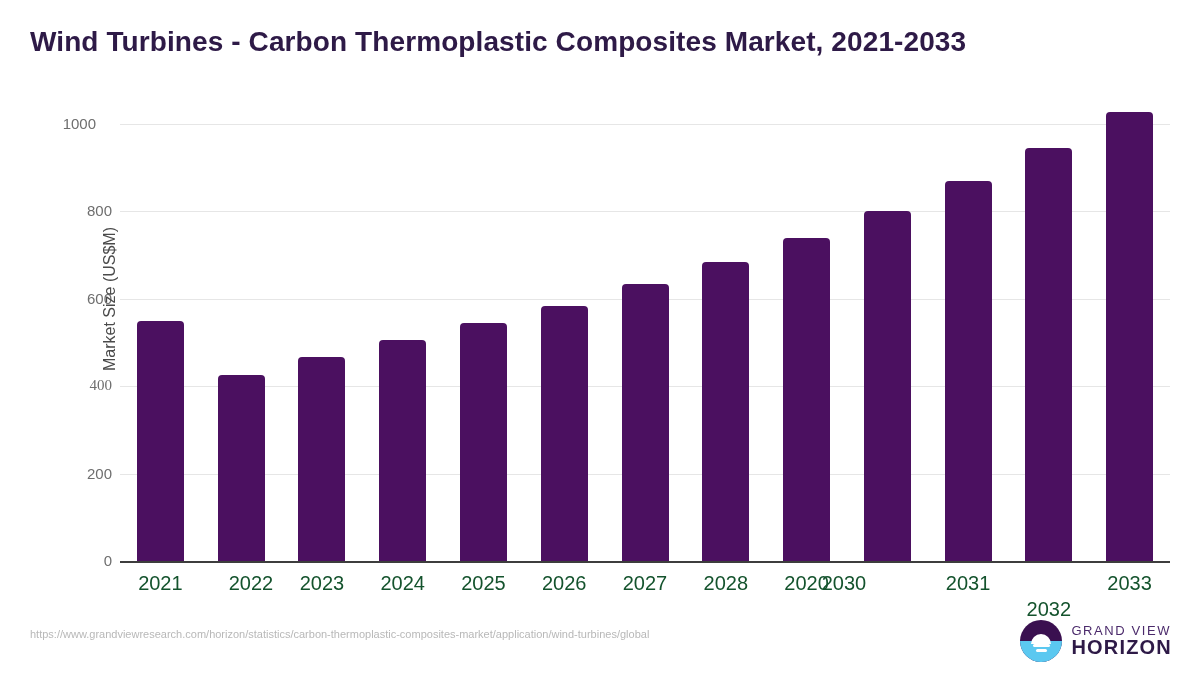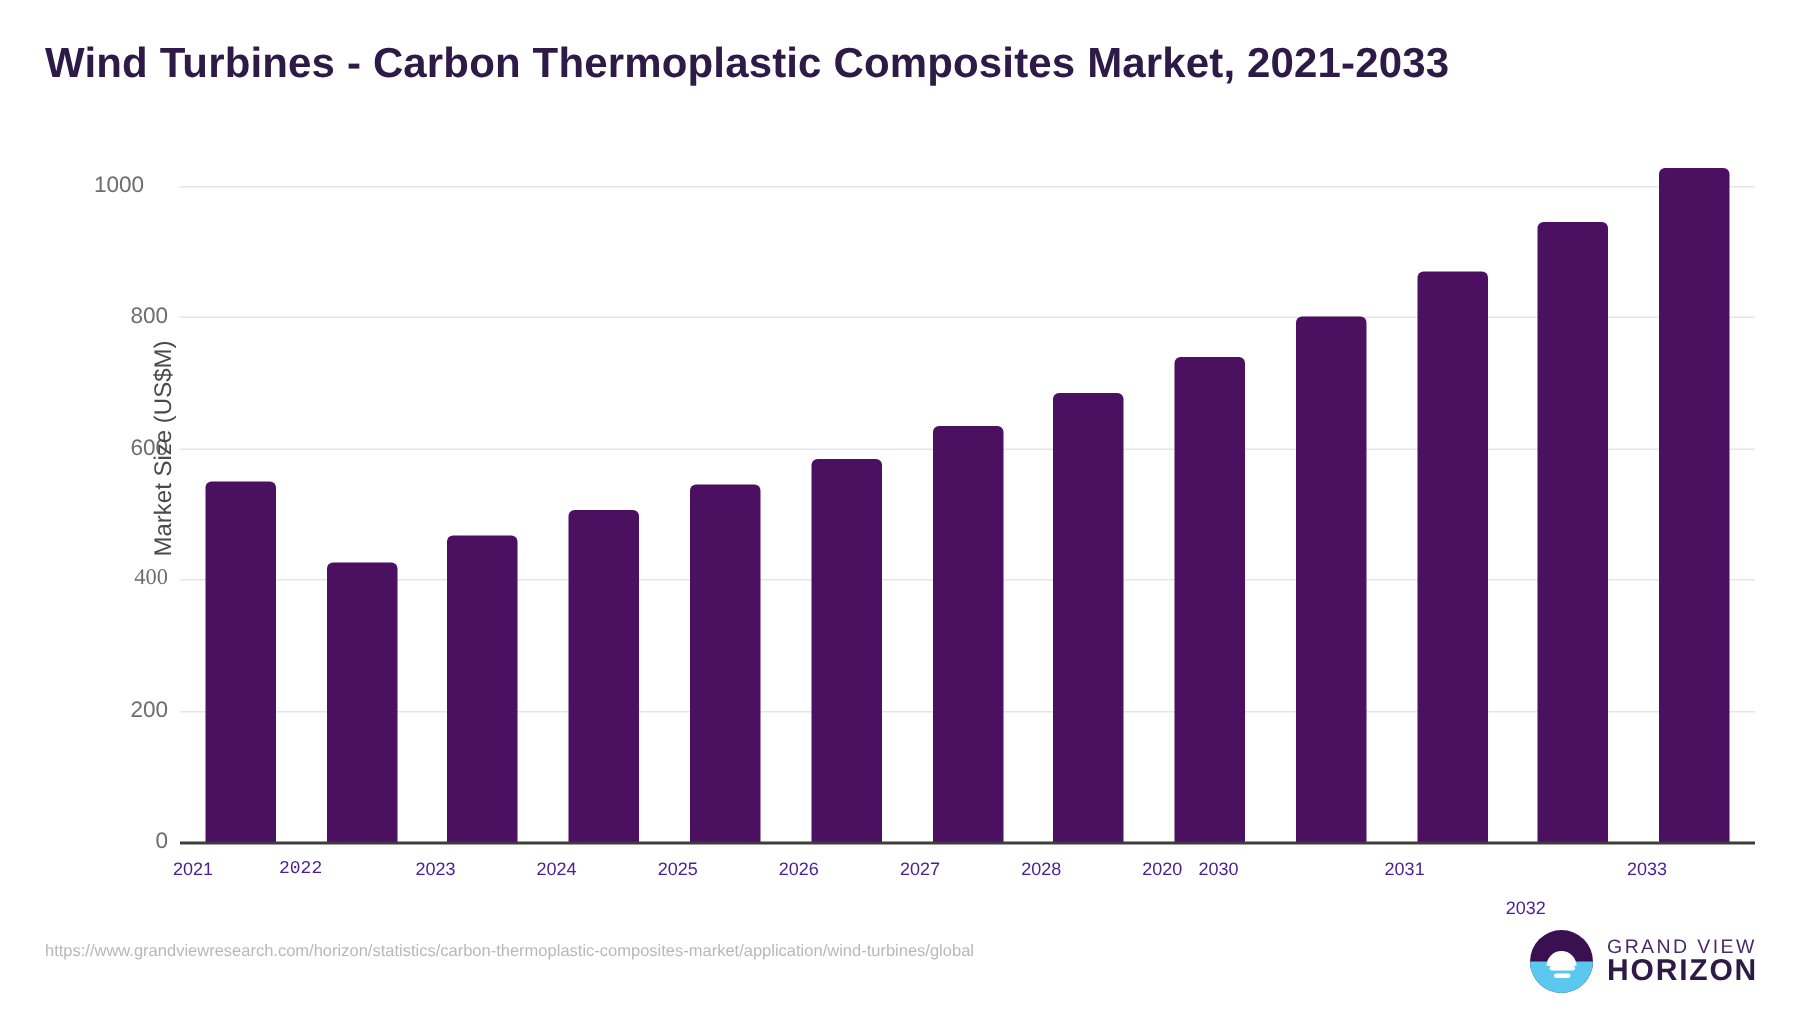--- a/index.html
+++ b/index.html
@@ -104,23 +104,23 @@
     width: 47px;
     background: #4b1060;
     border-radius: 4px 4px 0 0;
   }
 
   
   .x-tick-label {
     position: absolute;
     top: 572px;
     width: 90px;
-    text-align: left;
-    font-size: 12px;
-    color: #4c1d95;
+    text-align: center;
+    font-size: 20px;
+    color: #14532d;
   }
 
   
   .source-url {
     position: absolute;
     left: 30px;
     top: 628px;
     font-size: 11px;
     color: #b8b8b8;
     white-space: nowrap;
@@ -235,21 +235,21 @@
       <div class="y-tick-label" style="right: auto; left: 40px; width: 72px; top: 377.2px; font-family: Liberation Serif, serif;">400</div>
       <div class="y-tick-label" style="right: auto; left: 40px; width: 72px; top: 289.8px;">600</div>
       <div class="y-tick-label" style="right: auto; left: 40px; width: 72px; top: 202.4px;">800</div>
       <div class="y-tick-label" style="right: auto; left: 24px; width: 72px; top: 115px;">1000</div>
     </div>
 
   <div class="y-axis-title">Market Size (US$M)</div>
 
   <div id="x-axis-labels">
       <div class="x-tick-label" style="left: 115.385px;">2021</div>
-      <div class="x-tick-label" style="left: 186px; font-family: Liberation Mono, monospace;">2022</div>
+      <div class="x-tick-label" style="left: 206px;">2022</div>
       <div class="x-tick-label" style="left: 276.923px;">2023</div>
       <div class="x-tick-label" style="left: 357.692px;">2024</div>
       <div class="x-tick-label" style="left: 438.462px;">2025</div>
       <div class="x-tick-label" style="left: 519.231px;">2026</div>
       <div class="x-tick-label" style="left: 600px;">2027</div>
       <div class="x-tick-label" style="left: 680.769px;">2028</div>
       <div class="x-tick-label" style="left: 761.538px;">2020</div>
       <div class="x-tick-label" style="left: 799px;">2030</div>
       <div class="x-tick-label" style="left: 923.077px;">2031</div>
       <div class="x-tick-label" style="left: 1003.85px; margin-top: 26px;">2032</div>

